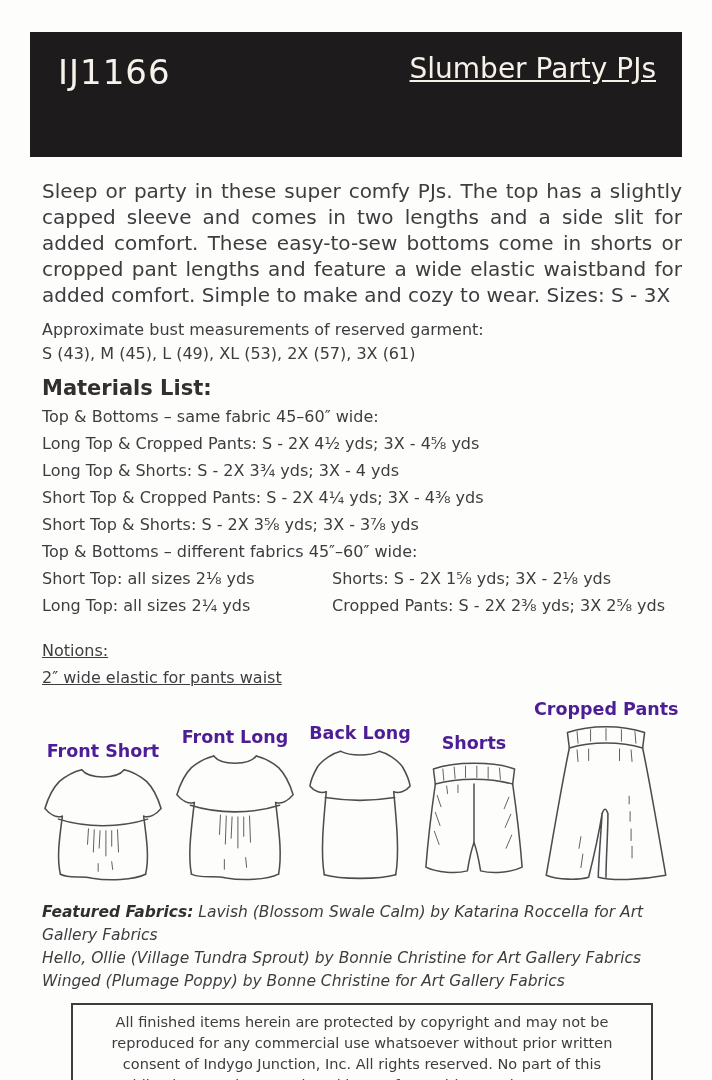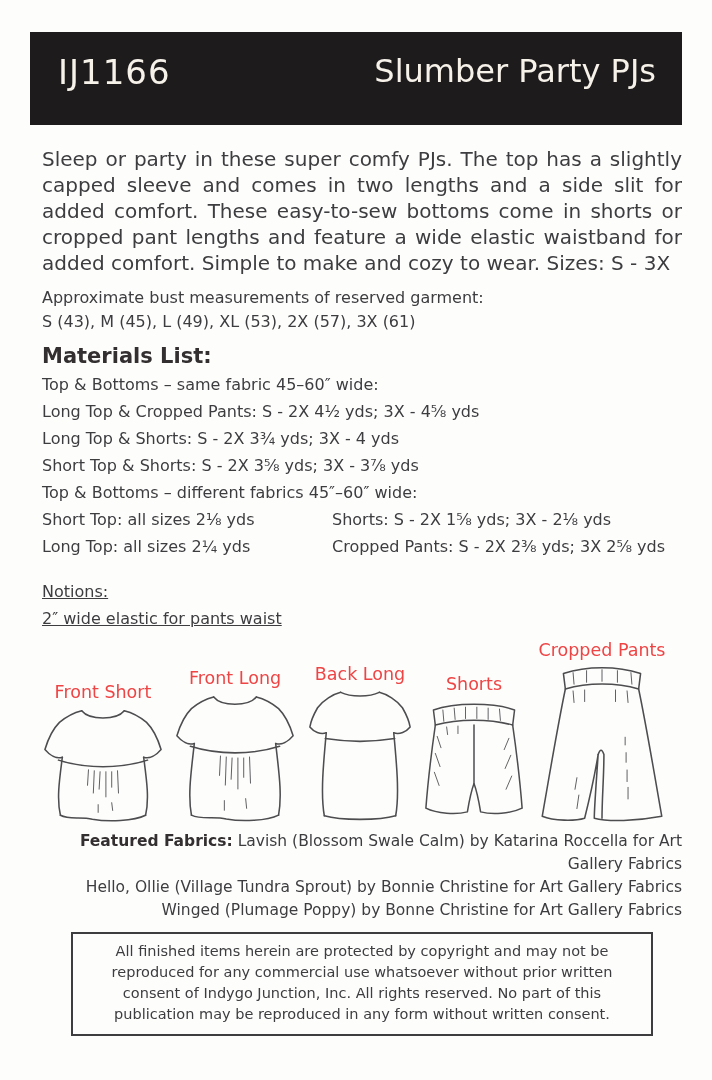--- a/index.html
+++ b/index.html
@@ -7,50 +7,50 @@
   body { width: 712px; font-family: "DejaVu Sans", sans-serif; }
   .page {
     position: relative;
     width: 712px; height: 1080px;
     background: #fdfdfc;
     color: #3d3d40;
     overflow: hidden;
   }
   .header-bar {
     margin: 32px 30px 0 30px;
-    height: 93px;
+    height: 125px;
     background: #1e1b1c;
     color: #f6f1e9;
     display: flex;
     justify-content: space-between;
     align-items: flex-start;
     padding: 20px 26px 0 28px;
   }
   .header-code { font-size: 34px; letter-spacing: 1px; font-weight: 400; }
-  .header-title { font-size: 32px; font-weight: 400; }
+  .header-title { font-size: 28px; font-weight: 400; text-decoration: underline; }
   .content { padding: 0 30px 0 42px; }
   .desc { margin-top: 21px; font-size: 20px; line-height: 26px; text-align: justify; }
   .bust { margin-top: 10px; font-size: 16px; line-height: 24px; }
   .materials-heading { margin-top: 10px; font-size: 21px; font-weight: 700; color: #332f30; }
   .mat-line { font-size: 16px; line-height: 27px; }
   .same-fabric { margin-top: 3px; }
   .diff-fabric { }
   .diff-grid { display: grid; grid-template-columns: 290px 1fr; }
   .notions { margin-top: 18px; text-decoration: underline; }
   .views-row {
     margin-top: 8px;
     display: flex;
     align-items: flex-end;
     gap: 10px;
   }
   .view-col { display: flex; flex-direction: column; align-items: center; }
-  .view-label { font-size: 17.5px; font-weight: 400; color: #ef4444; margin-bottom: 2px; white-space: nowrap; }
+  .view-label { font-size: 17.5px; font-weight: 700; color: #4c1d95; margin-bottom: 2px; white-space: nowrap; }
   .sketch { stroke: #4d4d4f; stroke-width: 1.6; fill: none; stroke-linecap: round; stroke-linejoin: round; }
   .sketch-thin { stroke: #5a5a5c; stroke-width: 1; fill: none; stroke-linecap: round; }
-  .featured { margin-top: 6px; text-align: right; font-size: 15.5px; line-height: 23px; }
+  .featured { margin-top: 18px; text-align: left; font-size: 15.5px; line-height: 23px; font-style: italic; }
   .featured b { color: #332f30; }
   .copyright-box {
     margin: 10px auto 0 auto;
     width: 582px;
     border: 2px solid #3d3d40;
     padding: 7px 16px 9px 16px;
     text-align: center;
     font-size: 14.5px;
     line-height: 21px;
   }
@@ -73,20 +73,21 @@
       <div>Approximate bust measurements of reserved garment:</div>
       <div>S (43), M (45), L (49), XL (53), 2X (57), 3X (61)</div>
     </div>
 
     <div class="materials-heading">Materials List:</div>
 
     <div class="same-fabric">
       <div class="mat-line">Top &amp; Bottoms – same fabric 45–60″ wide:</div>
       <div class="mat-line">Long Top &amp; Cropped Pants: S - 2X 4½ yds; 3X - 4⅝ yds</div>
       <div class="mat-line">Long Top &amp; Shorts: S - 2X 3¾ yds; 3X - 4 yds</div>
+      <div class="mat-line">Short Top &amp; Cropped Pants: S - 2X 4¼ yds; 3X - 4⅜ yds</div>
       <div class="mat-line">Short Top &amp; Shorts: S - 2X 3⅝ yds; 3X - 3⅞ yds</div>
     </div>
 
     <div class="diff-fabric">
       <div class="mat-line">Top &amp; Bottoms – different fabrics 45″–60″ wide:</div>
       <div class="diff-grid">
         <div class="mat-line">Short Top: all sizes 2⅛ yds</div>
         <div class="mat-line">Shorts: S - 2X 1⅝ yds; 3X - 2⅛ yds</div>
         <div class="mat-line">Long Top: all sizes 2¼ yds</div>
         <div class="mat-line">Cropped Pants: S - 2X 2⅜ yds; 3X 2⅝ yds</div>

